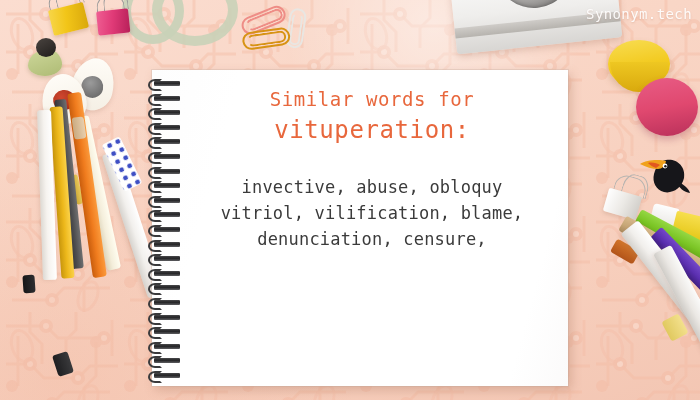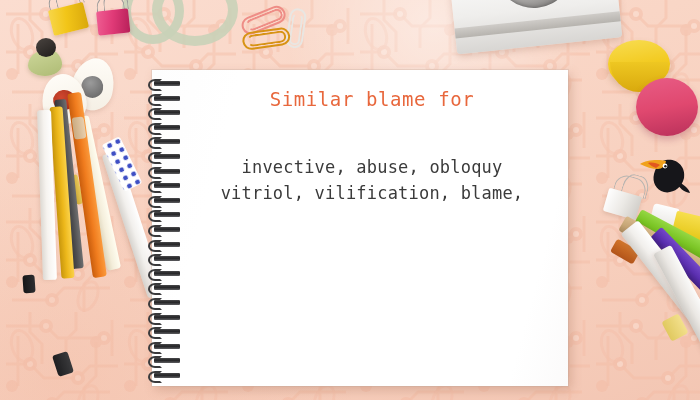--- a/index.html
+++ b/index.html
@@ -116,21 +116,21 @@
   }
   #title-word {
     font-size: 24px;
     color: #e8673c;
     letter-spacing: .6px;
     line-height: 32px;
     margin-top: 2px;
     white-space: nowrap;
   }
   #syn-list {
-    margin-top: 42px;
+    margin-top: 28px;
     font-size: 17px;
     color: #3b3b3b;
     line-height: 26px;
     letter-spacing: .2px;
   }
   .syn-line { white-space: nowrap; }
 
   
   #watermark {
     position: absolute;
@@ -431,21 +431,24 @@
     <div class="ring"></div>
     <div class="ring"></div>
     <div class="ring"></div>
     <div class="ring"></div>
     <div class="ring"></div>
     <div class="ring"></div>
     <div class="ring"></div>
   </div>
 
   <div id="pad-text">
-    <div id="title-line1">Similar blame for</div>
+    <div id="title-line1">Similar words for</div>
+    <div id="title-word">vituperation:</div>
     <div id="syn-list">
       <div class="syn-line">invective, abuse, obloquy</div>
       <div class="syn-line">vitriol, vilification, blame,</div>
+      <div class="syn-line">denunciation, censure,</div>
     </div>
   </div>
 
+  <div id="watermark">Synonym.tech</div>
 
 </div>
 
 </body></html>

